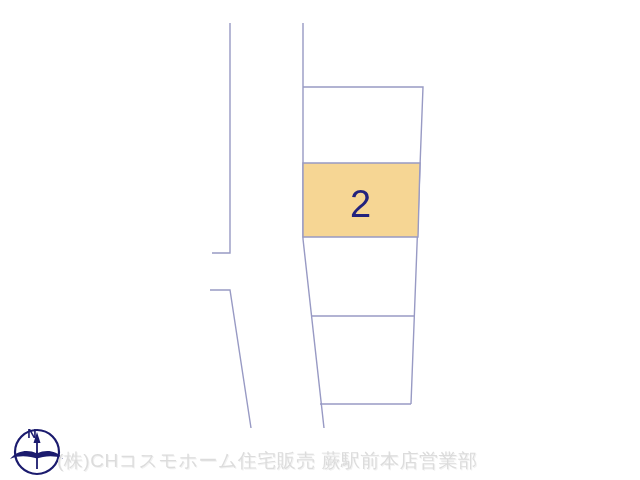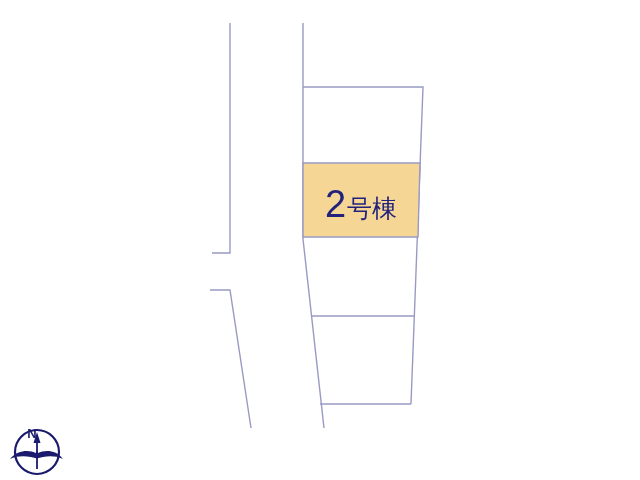--- a/index.html
+++ b/index.html
@@ -74,25 +74,25 @@
 
     <polygon points="303,163 420,163 418,237 303,237" fill="#f6d694" stroke="#989ac4" stroke-width="1.4"></polygon>
 
     <line x1="311" y1="316" x2="414" y2="316" stroke="#989ac4" stroke-width="1.4"></line>
 
     <line x1="320" y1="404" x2="411" y2="404" stroke="#989ac4" stroke-width="1.4"></line>
   </svg>
 
   <div class="lot-label">
     <span class="num">2</span>
-      <span class="suffix">号棟</span>
   </div>
 
   <svg class="compass" width="58" height="58" viewBox="0 0 58 58">
     <circle cx="28" cy="31" r="22" fill="none" stroke="#1b1b6e" stroke-width="2.2"></circle>
     <text x="23" y="17" text-anchor="middle" font-size="13" font-weight="bold" fill="#1b1b6e" font-family="Liberation Sans, sans-serif">N</text>
     <polygon points="28,11 24.5,22 31.5,22" fill="#1b1b6e"></polygon>
     <line x1="28" y1="18" x2="28" y2="48" stroke="#1b1b6e" stroke-width="1.8"></line>
     <path d="M1,38 C9,28 21,29 27,32 L28,28.5 L29,32 C35,29 47,28 54,38 C45,33.5 34,35.5 28,37.5 C22,35.5 10,33.5 1,38 Z" fill="#1b1b6e"></path>
   </svg>
 
+  <div class="watermark">(株)CHコスモホーム住宅販売 蕨駅前本店営業部</div>
 
 </div>
 
 </body></html>

